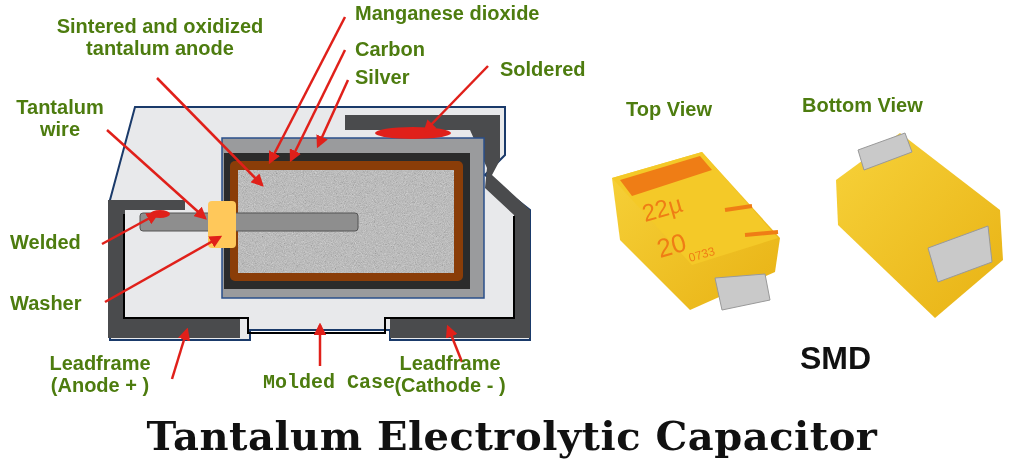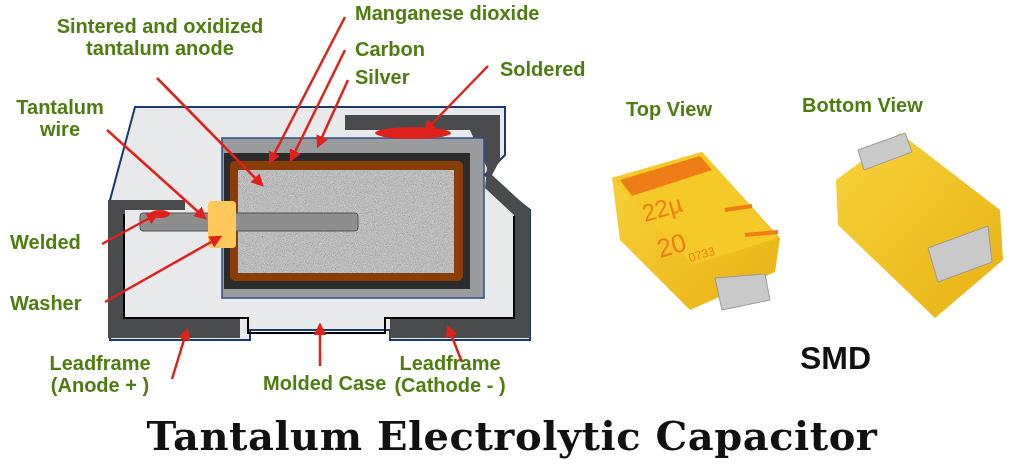--- a/index.html
+++ b/index.html
@@ -102,21 +102,21 @@
 <div class="lbl ctr" style="left:10px;top:96px;width:100px;">
   <div>Tantalum</div>
   <div>wire</div>
 </div>
 <div class="lbl" style="left:10px;top:231px;text-align:right;">Welded</div>
 <div class="lbl" style="left:10px;top:292px;">Washer</div>
 <div class="lbl ctr" style="left:40px;top:352px;width:120px;">
   <div>Leadframe</div>
   <div>(Anode + )</div>
 </div>
-<div class="lbl" style="left:263px;top:372px;">Molded Case</div>
+<div class="lbl" style="left:263px;top:372px;font-family:Liberation Mono, monospace;">Molded Case</div>
 <div class="lbl ctr" style="left:380px;top:352px;width:140px;">
   <div>Leadframe</div>
   <div>(Cathode - )</div>
 </div>
 
 <div class="lbl" style="left:626px;top:98px;">Top View</div>
 <div class="lbl" style="left:802px;top:94px;">Bottom View</div>
 <div class="smd" style="left:800px;top:300px;">SMD</div>
 
 <div class="title">Tantalum Electrolytic Capacitor</div>

